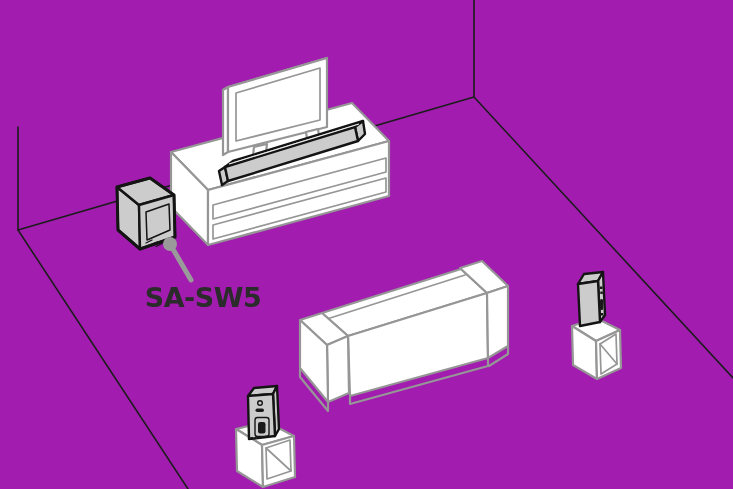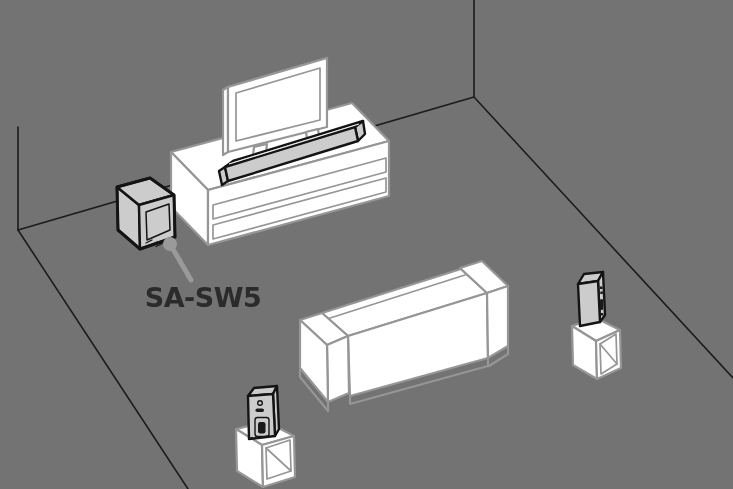--- a/index.html
+++ b/index.html
@@ -1,16 +1,16 @@
 <!DOCTYPE html>
 <html><head>
 <meta charset="utf-8">
 <style>
   html,body{margin:0;padding:0;background:#ffffff;}
-  .stage{position:relative;width:733px;height:489px;background:#737373;overflow:hidden;}
+  .stage{position:relative;width:733px;height:489px;background:#a21caf;overflow:hidden;}
   svg{display:block;}
   .room{fill:none;stroke:#1c1c1c;stroke-width:1.6;stroke-linejoin:round;stroke-linecap:round;}
   .gray{fill:#ffffff;stroke:#969696;stroke-width:2.2;stroke-linejoin:round;stroke-linecap:round;}
   .gray.thin{stroke-width:1.7;}
   .grayline{fill:none;stroke:#969696;stroke-width:2.2;stroke-linejoin:round;stroke-linecap:round;}
   .grayline.thin{stroke-width:1.7;}
   .dark{stroke:#141414;stroke-width:2.4;stroke-linejoin:round;stroke-linecap:round;fill:#cccccc;}
   .inset{fill:none;stroke:#141414;stroke-width:1.5;stroke-linejoin:round;stroke-linecap:round;}
   .vents{fill:none;stroke:#141414;stroke-width:1.3;stroke-linecap:round;}
   .outline{fill:none;stroke:#141414;stroke-width:3;stroke-linejoin:round;}

